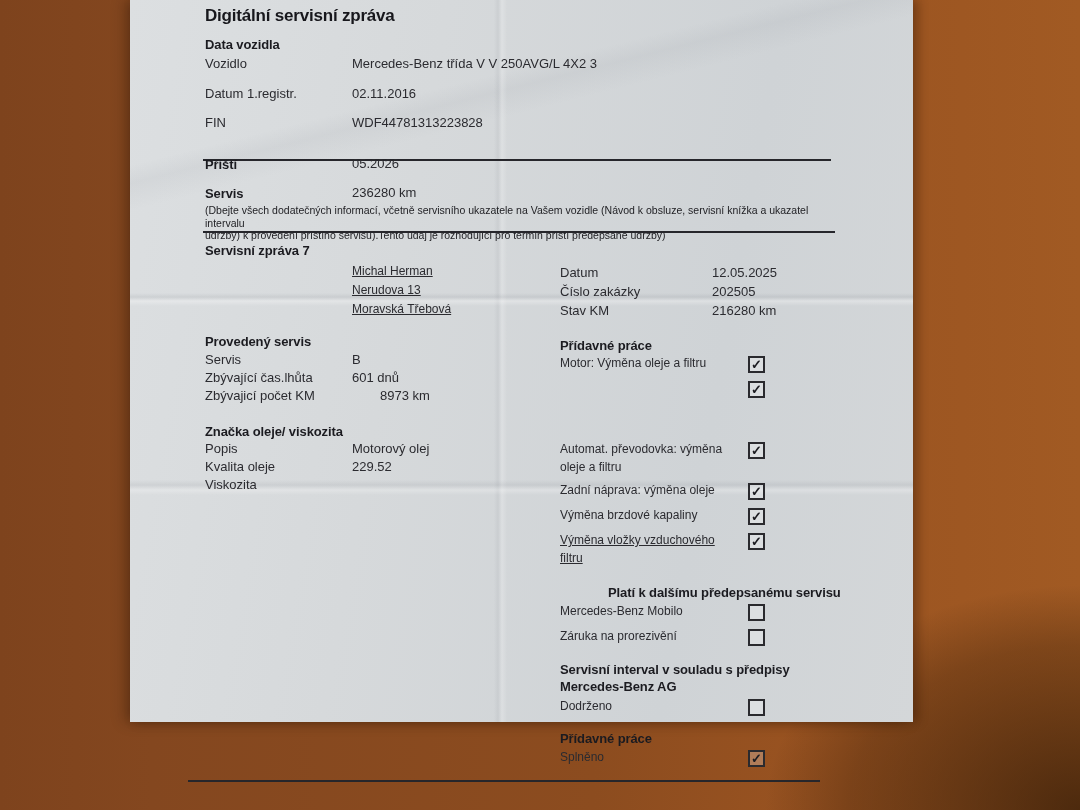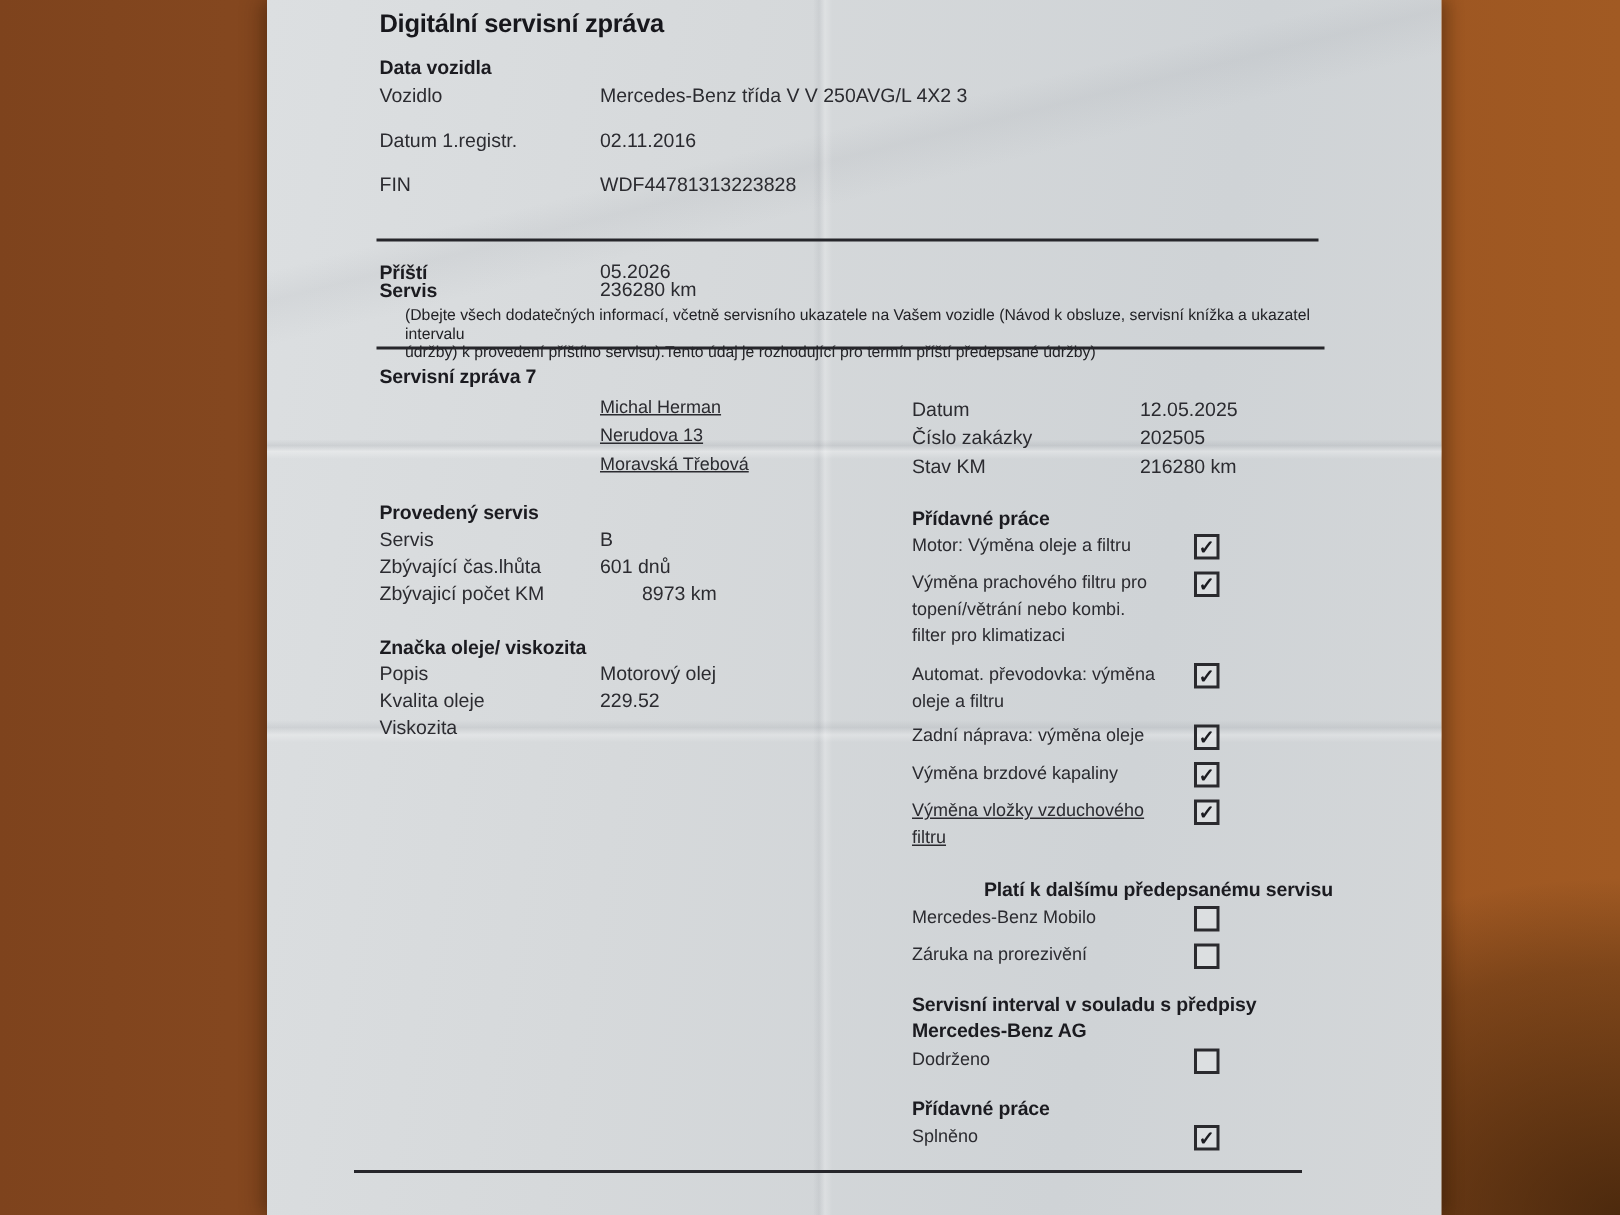--- a/index.html
+++ b/index.html
@@ -4,44 +4,43 @@
 <style>
   html,body{margin:0;padding:0;}
   body{
     width:1080px;height:810px;overflow:hidden;position:relative;
     font-family:"Liberation Sans",sans-serif;
     background:
       radial-gradient(ellipse 420px 300px at 100% 100%, rgba(25,12,0,0.62), rgba(25,12,0,0.25) 55%, transparent 75%),
       linear-gradient(90deg,#7e431d 0%,#84471f 14%,#8c4c1f 55%,#9b5421 78%,#a15a23 100%);
   }
   .paper{
-    position:absolute;left:130px;top:0;width:783px;height:810px;
+    position:absolute;left:130px;top:0;width:783px;height:722px;
     background:linear-gradient(100deg,#dcdfe1 0%,#d6d9db 35%,#cfd3d6 72%,#d4d7d9 100%);
     box-shadow:-5px 0 12px rgba(40,20,5,0.35), 5px 0 10px rgba(40,20,5,0.3);
     color:#2b2b30;
-    margin-left:48px;
   }
   .creases{
     position:absolute;inset:0;pointer-events:none;
     background:
       linear-gradient(180deg,transparent 0,transparent 293px,rgba(85,90,100,0.10) 297px,rgba(255,255,255,0.30) 301px,transparent 306px),
       linear-gradient(180deg,transparent 0,transparent 480px,rgba(85,90,100,0.09) 485px,rgba(255,255,255,0.25) 490px,transparent 495px),
       linear-gradient(90deg,transparent 0,transparent 364px,rgba(80,85,95,0.07) 368px,rgba(255,255,255,0.22) 372px,transparent 377px),
       linear-gradient(166deg,transparent 0,transparent 18%,rgba(120,125,135,0.08) 20%,transparent 23%);
   }
   .abs{position:absolute;}
   .title{left:75px;top:6px;font-size:17px;font-weight:bold;color:#17171c;letter-spacing:-0.2px;}
   .h{font-size:13px;font-weight:bold;color:#1b1b20;letter-spacing:-0.1px;}
   .row{position:absolute;left:75px;display:flex;font-size:13px;line-height:16px;}
   .row .lbl{width:147px;flex:none;}
   .row .val{white-space:nowrap;}
   .meta-row{position:absolute;left:430px;display:flex;font-size:13px;line-height:16px;}
   .meta-row .lbl{width:152px;flex:none;}
   .divider{position:absolute;height:2px;background:#26262b;}
-  .note{position:absolute;left:92px;width:632px;font-size:10.5px;line-height:12.5px;color:#222226;}
+  .note{position:absolute;left:75px;width:632px;font-size:10.5px;line-height:12.5px;color:#222226;}
   .addr{position:absolute;left:222px;font-size:12px;line-height:19px;text-decoration:underline;}
   .ritem{position:absolute;left:430px;width:205px;}
   .ritem .txt{width:182px;font-size:12px;line-height:17.5px;}
   .cb{
     position:absolute;right:0;top:1px;width:13px;height:13px;
     border:2px solid #2a2a2e;background:rgba(255,255,255,0.25);
     font-size:13px;line-height:13px;text-align:center;font-weight:bold;color:#1c1c21;
   }
   .bold-line2{line-height:17px;}
 </style>
@@ -62,21 +61,21 @@
     <span class="lbl">Datum 1.registr.</span>
     <span class="val">02.11.2016</span>
   </div>
   <div class="row" style="top:115px;">
     <span class="lbl">FIN</span>
     <span class="val">WDF44781313223828</span>
   </div>
 
   <div class="divider" style="left:73px;top:159px;width:628px;"></div>
 
-  <div class="row" style="top:173px;">
+  <div class="row" style="top:156px;">
     <span class="lbl h bold-line2">Příští</span>
     <span class="val">05.2026</span>
   </div>
   <div class="row" style="top:185px;">
     <span class="lbl h bold-line2">Servis</span>
     <span class="val">236280 km</span>
   </div>
   <div class="note" style="top:204px;">
     <div>(Dbejte všech dodatečných informací, včetně servisního ukazatele na Vašem vozidle (Návod k obsluze, servisní knížka a ukazatel intervalu</div>
     <div>údržby) k provedení příštího servisu).Tento údaj je rozhodující pro termín příští předepsané údržby)</div>
@@ -132,25 +131,20 @@
   </div>
 
   <div class="abs h" style="left:430px;top:338px;">Přídavné práce</div>
 
   <div class="ritem" style="top:355px;">
     <div class="txt">Motor: Výměna oleje a filtru</div>
     <span class="cb">✓</span>
   </div>
 
   <div class="ritem" style="top:380px;">
-    <div class="txt">
-      <div>Výměna prachového filtru pro</div>
-      <div>topení/větrání nebo kombi.</div>
-      <div>filter pro klimatizaci</div>
-    </div>
     <span class="cb">✓</span>
   </div>
 
   <div class="ritem" style="top:441px;">
     <div class="txt">
       <div>Automat. převodovka: výměna</div>
       <div>oleje a filtru</div>
     </div>
     <span class="cb">✓</span>
   </div>

